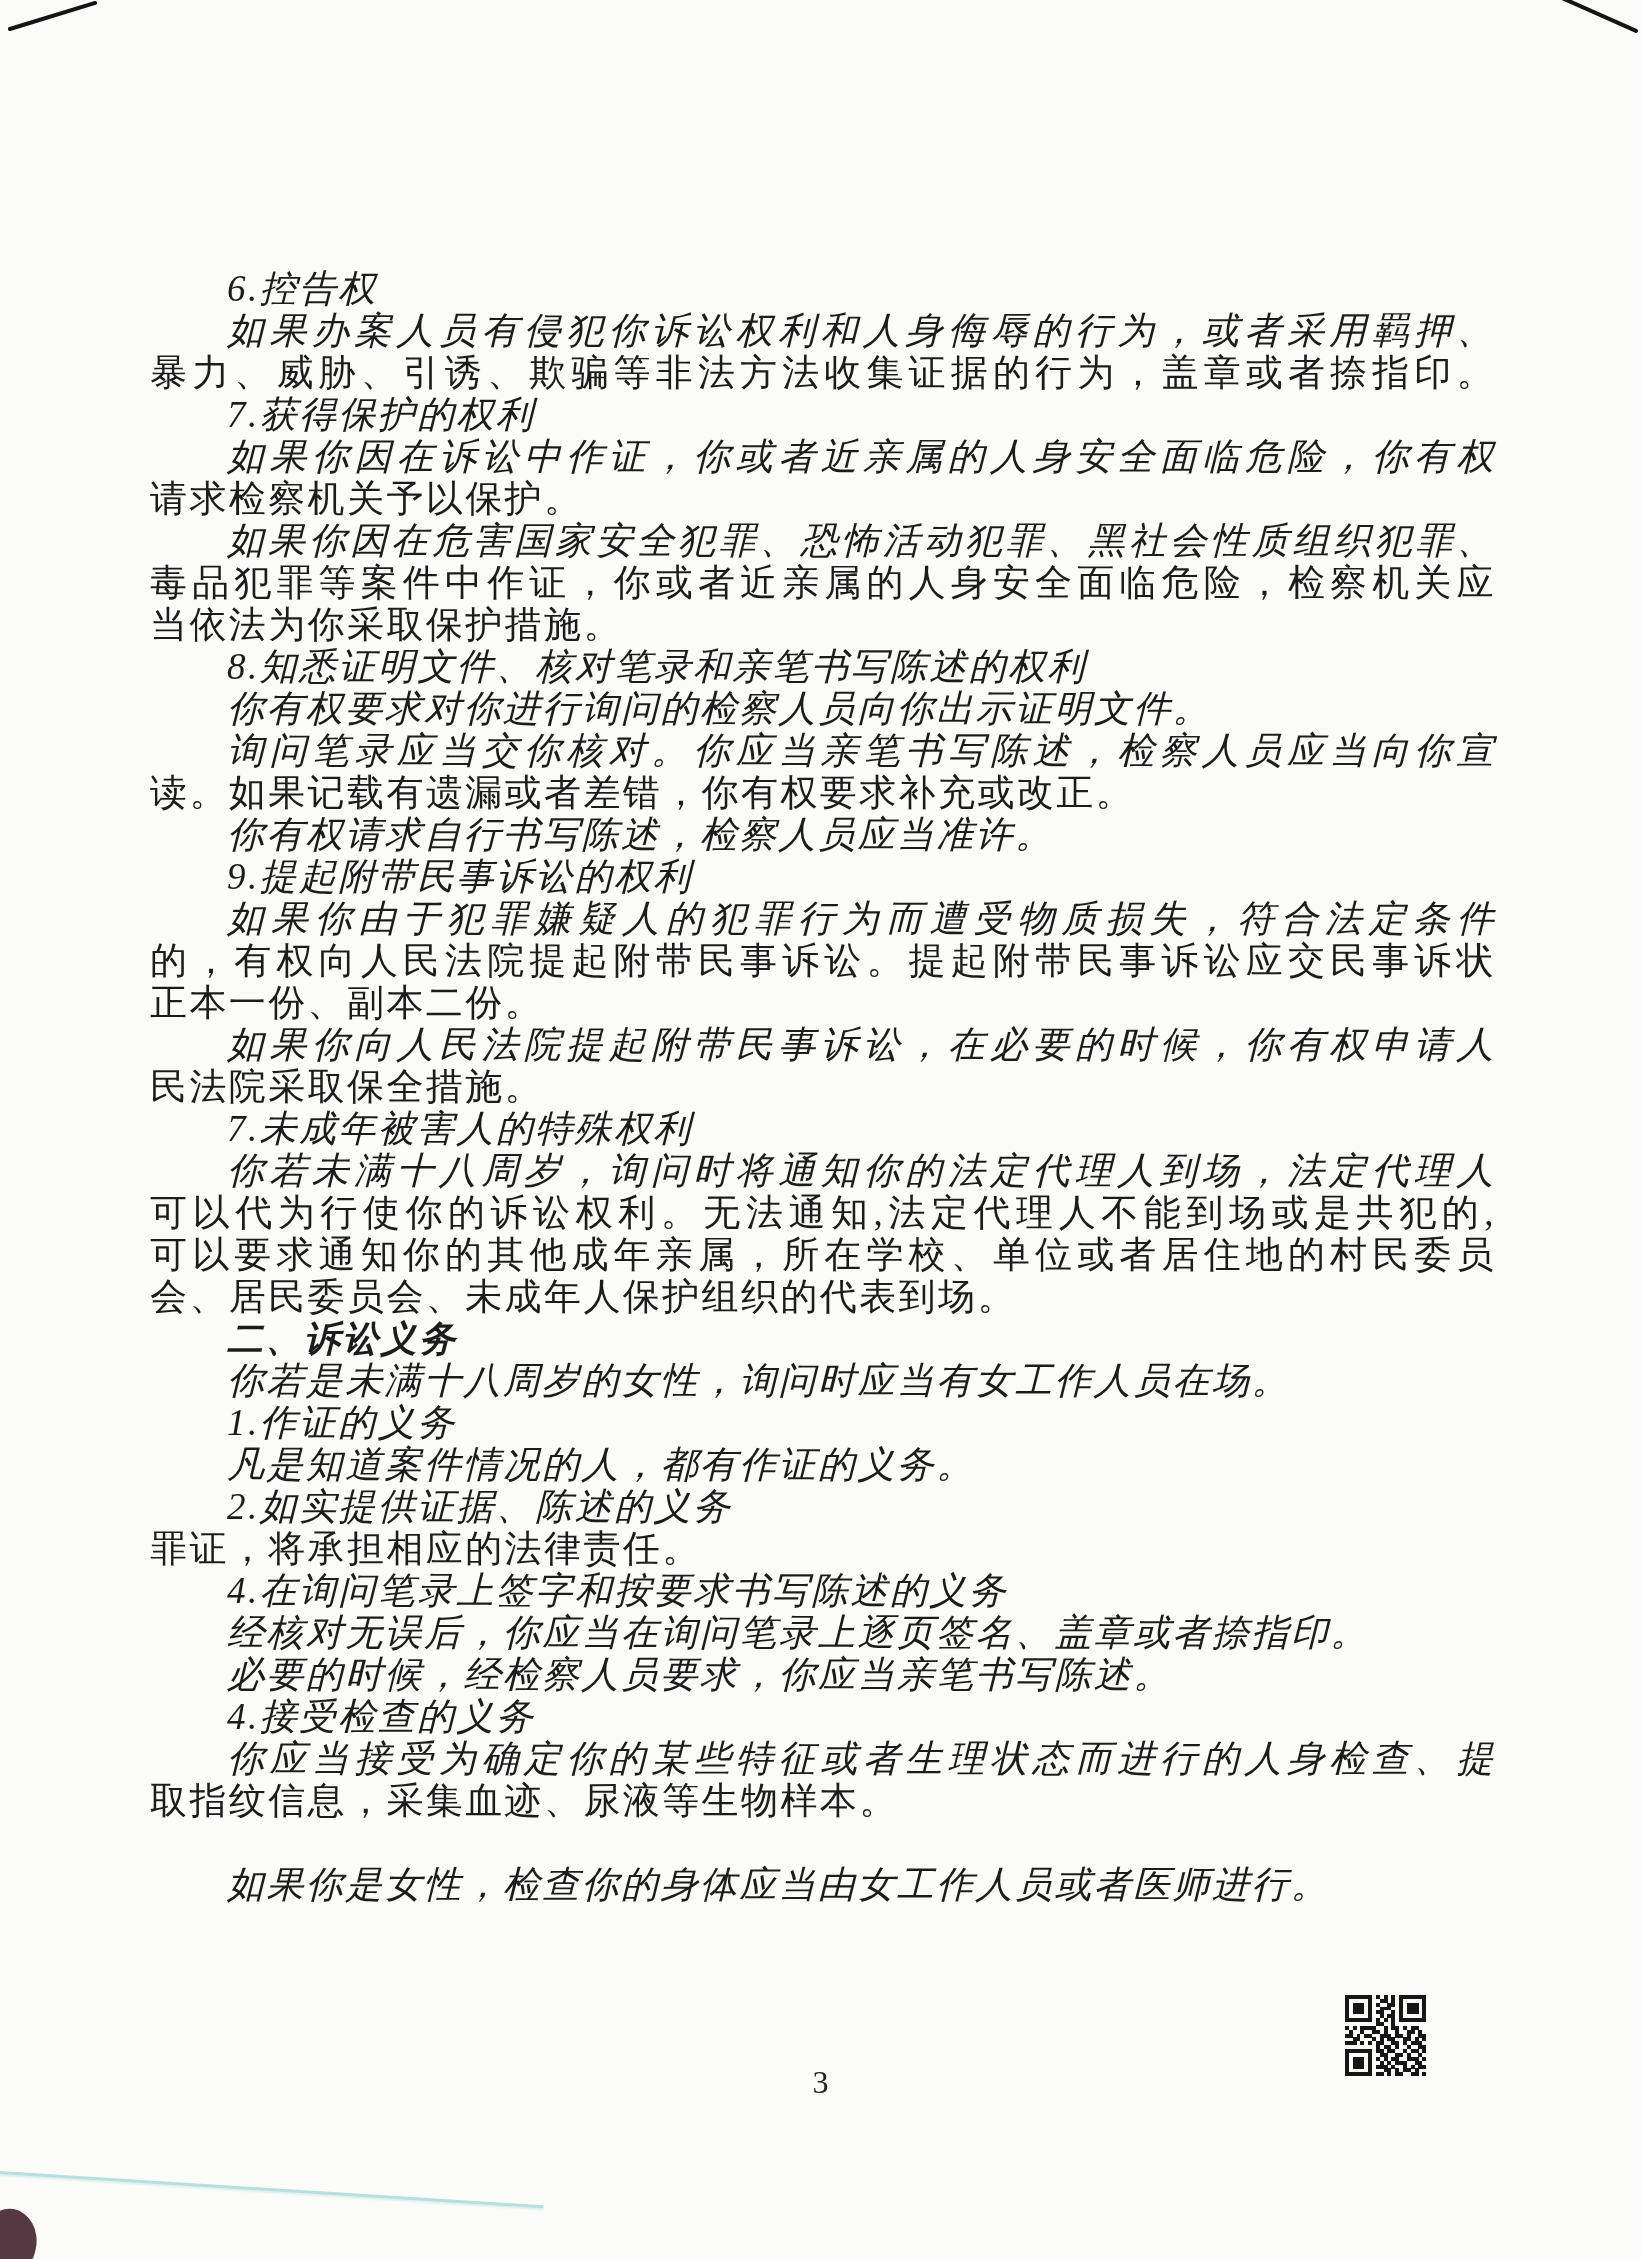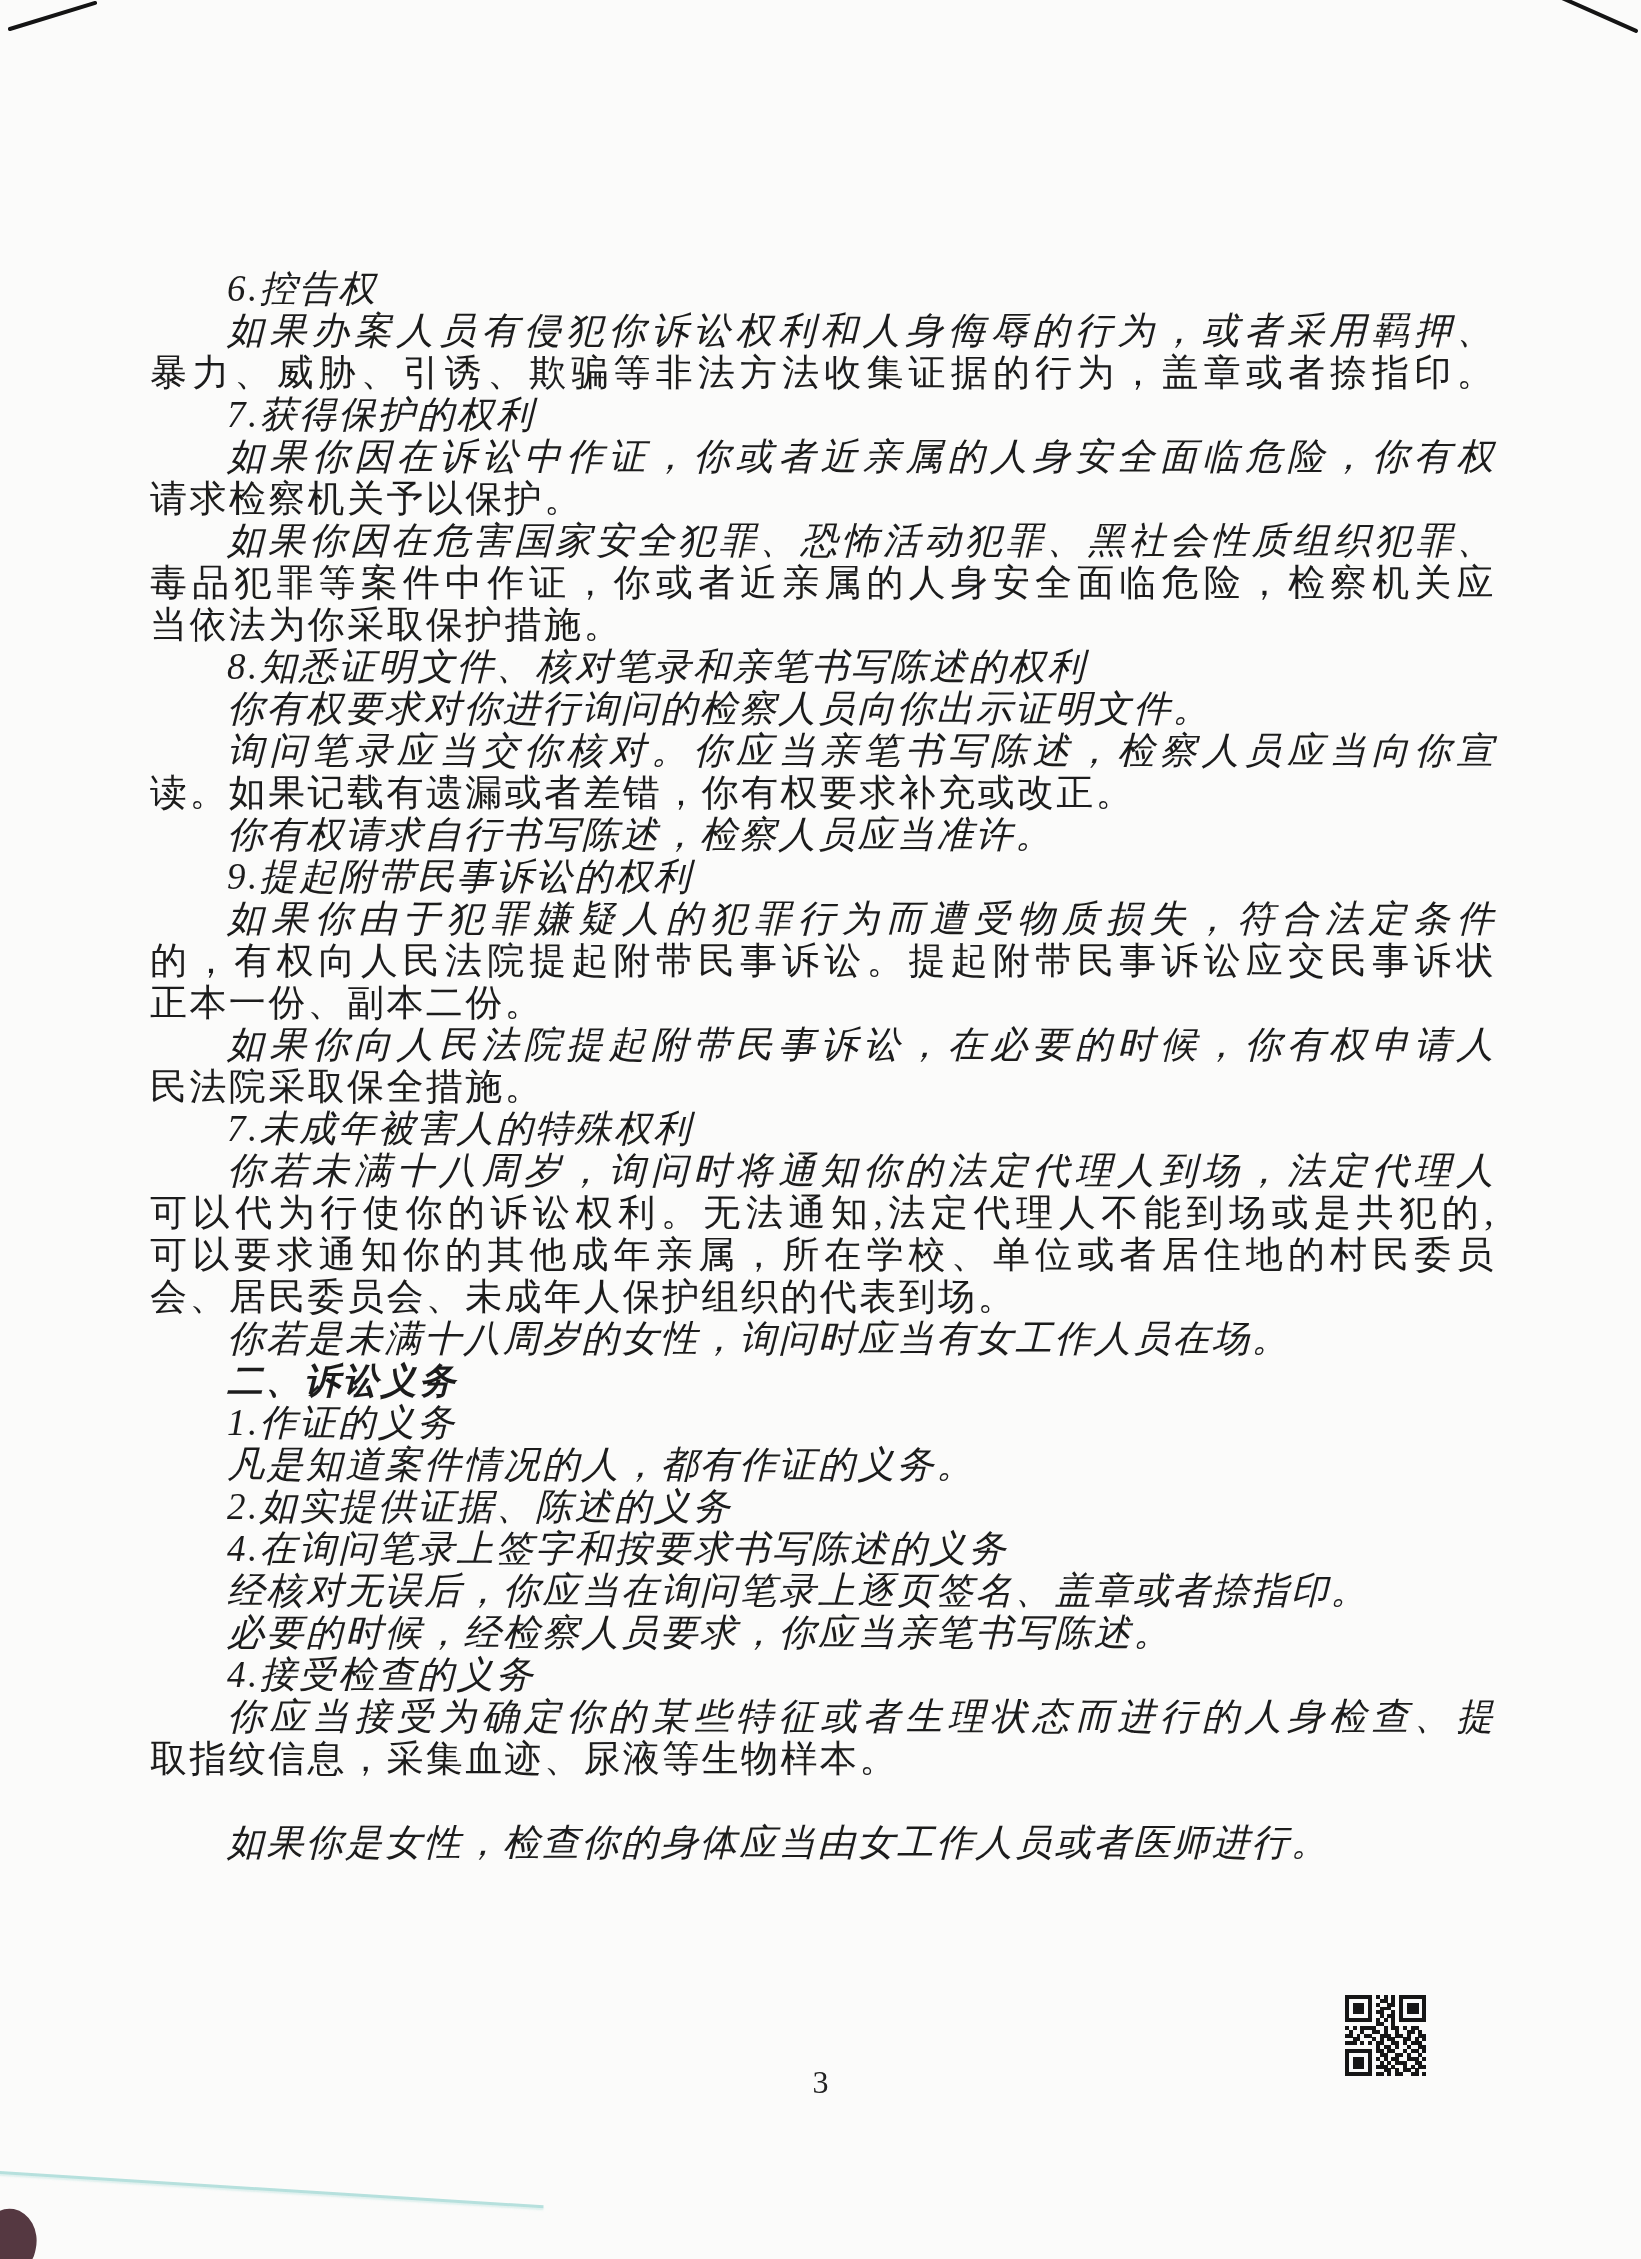--- a/index.html
+++ b/index.html
@@ -99,25 +99,26 @@
       <div class="line indent fill">如果你由于犯罪嫌疑人的犯罪行为而遭受物质损失，符合法定条件</div>
       <div class="line fill">的，有权向人民法院提起附带民事诉讼。提起附带民事诉讼应交民事诉状</div>
       <div class="line">正本一份、副本二份。</div>
       <div class="line indent fill">如果你向人民法院提起附带民事诉讼，在必要的时候，你有权申请人</div>
       <div class="line">民法院采取保全措施。</div>
       <div class="line indent">7.未成年被害人的特殊权利</div>
       <div class="line indent fill">你若未满十八周岁，询问时将通知你的法定代理人到场，法定代理人</div>
       <div class="line fill">可以代为行使你的诉讼权利。无法通知,法定代理人不能到场或是共犯的,</div>
       <div class="line fill">可以要求通知你的其他成年亲属，所在学校、单位或者居住地的村民委员</div>
       <div class="line">会、居民委员会、未成年人保护组织的代表到场。</div>
+      <div class="line indent bold">二、诉讼义务</div>
       <div class="line indent">你若是未满十八周岁的女性，询问时应当有女工作人员在场。</div>
-      <div class="line indent bold">二、诉讼义务</div>
       <div class="line indent">1.作证的义务</div>
       <div class="line indent">凡是知道案件情况的人，都有作证的义务。</div>
       <div class="line indent">2.如实提供证据、陈述的义务</div>
+      <div class="line">罪证，将承担相应的法律责任。</div>
       <div class="line indent">4.在询问笔录上签字和按要求书写陈述的义务</div>
       <div class="line indent">经核对无误后，你应当在询问笔录上逐页签名、盖章或者捺指印。</div>
       <div class="line indent">必要的时候，经检察人员要求，你应当亲笔书写陈述。</div>
       <div class="line indent">4.接受检查的义务</div>
       <div class="line indent fill">你应当接受为确定你的某些特征或者生理状态而进行的人身检查、提</div>
       <div class="line">取指纹信息，采集血迹、尿液等生物样本。</div>
       <div class="line blank"></div>
       <div class="line indent">如果你是女性，检查你的身体应当由女工作人员或者医师进行。</div>
     </div>
 

